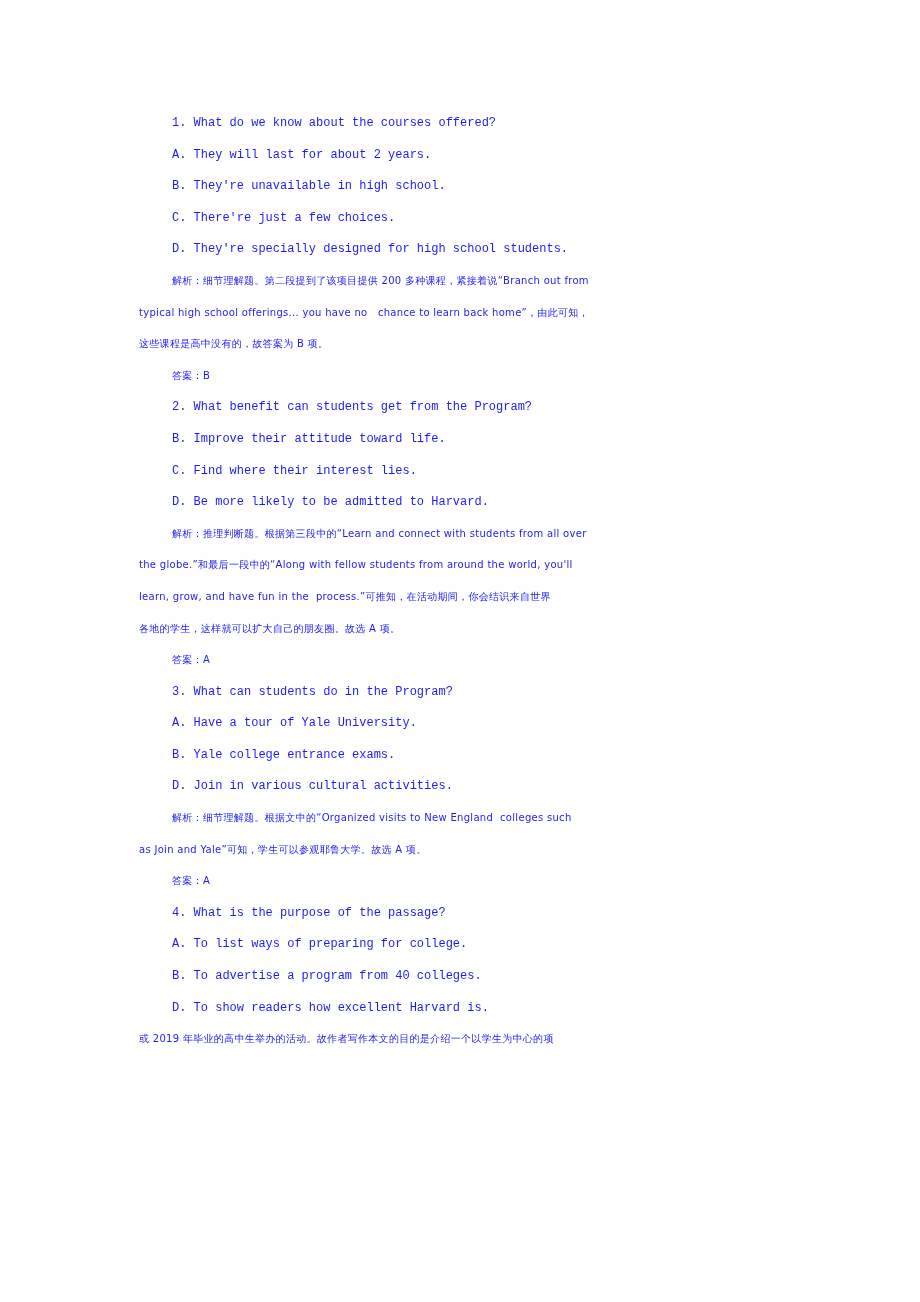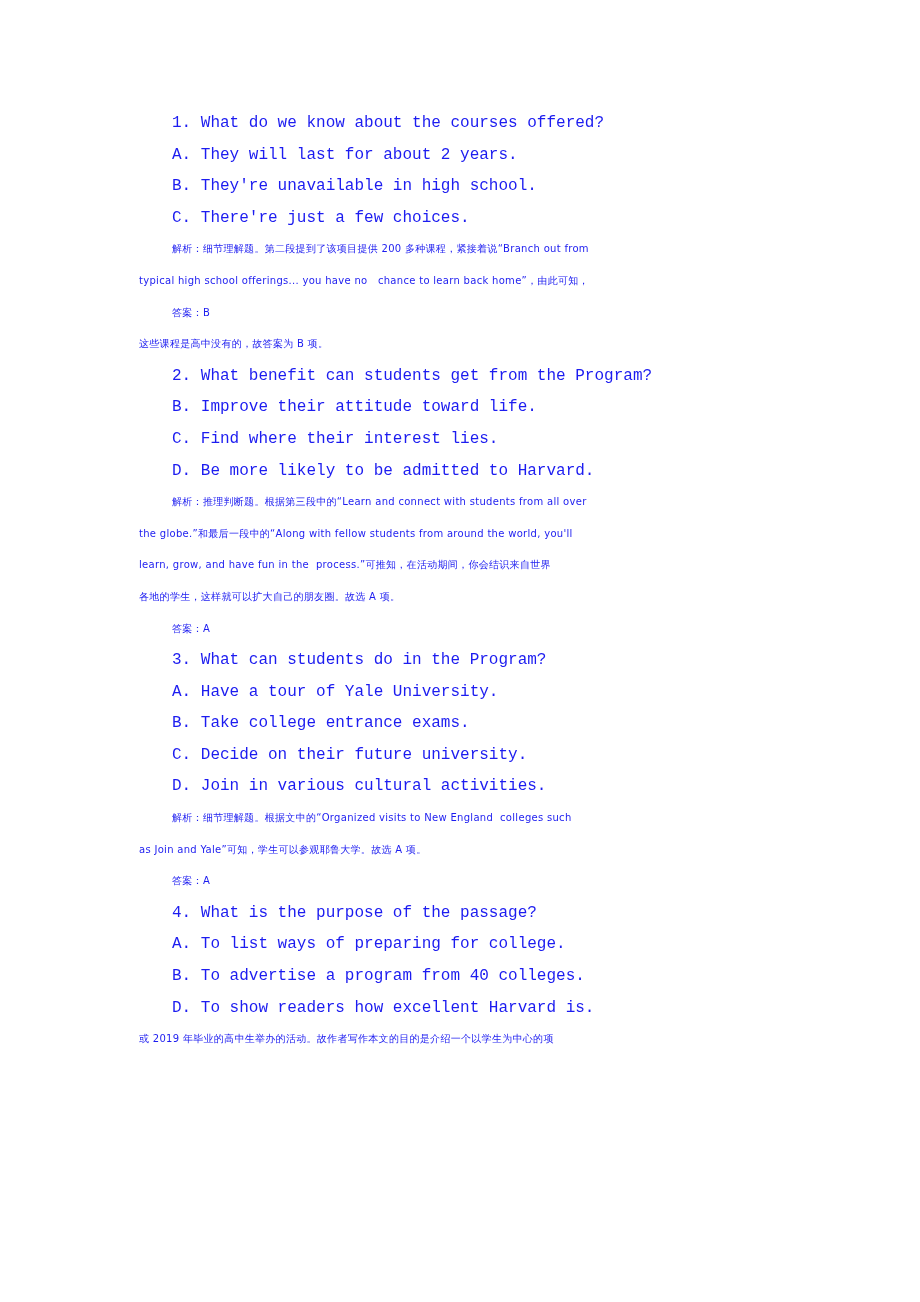--- a/index.html
+++ b/index.html
@@ -26,61 +26,61 @@
       height: 31.6px;
       line-height: 26px;
       white-space: pre;
       letter-spacing: 0.3px;
     }
     .indent {
       padding-left: 33px;
     }
     .mono {
       font-family: "Liberation Mono", "DejaVu Sans Mono", monospace;
-      font-size: 16px;
+      font-size: 12px;
       letter-spacing: 0;
     }
     .cn {
       font-family: "DejaVu Sans", sans-serif;
       font-size: 10px;
     }
   </style>
 </head>
 <body>
 
 <div class="page">
 
   <div>
     <div class="line indent mono">1. What do we know about the courses offered?</div>
     <div class="line indent mono">A. They will last for about 2 years.</div>
     <div class="line indent mono">B. They're unavailable in high school.</div>
     <div class="line indent mono">C. There're just a few choices.</div>
+    <div class="line indent mono">D. They're specially designed for high school students.</div>
     <div class="line indent cn">解析：细节理解题。第二段提到了该项目提供 200 多种课程，紧接着说“Branch out from</div>
     <div class="line cn">typical high school offerings... you have no   chance to learn back home”，由此可知，</div>
+    <div class="line cn">这些课程是高中没有的，故答案为 B 项。</div>
     <div class="line indent cn">答案：B</div>
-    <div class="line cn">这些课程是高中没有的，故答案为 B 项。</div>
   </div>
 
   <div>
     <div class="line indent mono">2. What benefit can students get from the Program?</div>
     <div class="line indent mono">B. Improve their attitude toward life.</div>
     <div class="line indent mono">C. Find where their interest lies.</div>
     <div class="line indent mono">D. Be more likely to be admitted to Harvard.</div>
     <div class="line indent cn">解析：推理判断题。根据第三段中的“Learn and connect with students from all over</div>
     <div class="line cn">the globe.”和最后一段中的“Along with fellow students from around the world, you'll</div>
     <div class="line cn">learn, grow, and have fun in the  process.”可推知，在活动期间，你会结识来自世界</div>
     <div class="line cn">各地的学生，这样就可以扩大自己的朋友圈。故选 A 项。</div>
     <div class="line indent cn">答案：A</div>
   </div>
 
   <div>
     <div class="line indent mono">3. What can students do in the Program?</div>
     <div class="line indent mono">A. Have a tour of Yale University.</div>
-    <div class="line indent mono">B. Take college entrance exams.</div>
-    <div class="line indent mono">C. Decide on their future university.</div>
+    <div class="line indent mono">B. Yale college entrance exams.</div>
     <div class="line indent mono">D. Join in various cultural activities.</div>
     <div class="line indent cn">解析：细节理解题。根据文中的“Organized visits to New England  colleges such</div>
     <div class="line cn">as Join and Yale”可知，学生可以参观耶鲁大学。故选 A 项。</div>
     <div class="line indent cn">答案：A</div>
   </div>
 
   <div>
     <div class="line indent mono">4. What is the purpose of the passage?</div>
     <div class="line indent mono">A. To list ways of preparing for college.</div>
     <div class="line indent mono">B. To advertise a program from 40 colleges.</div>

